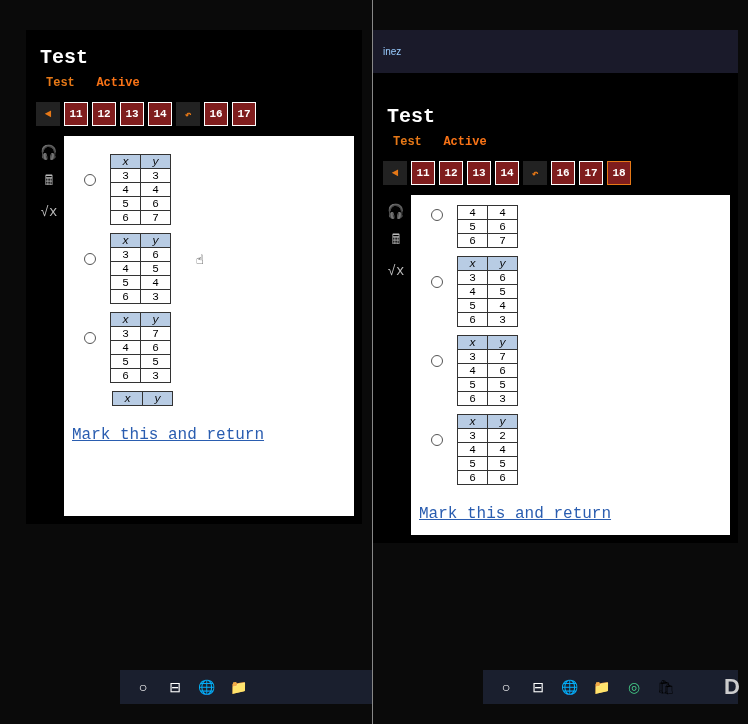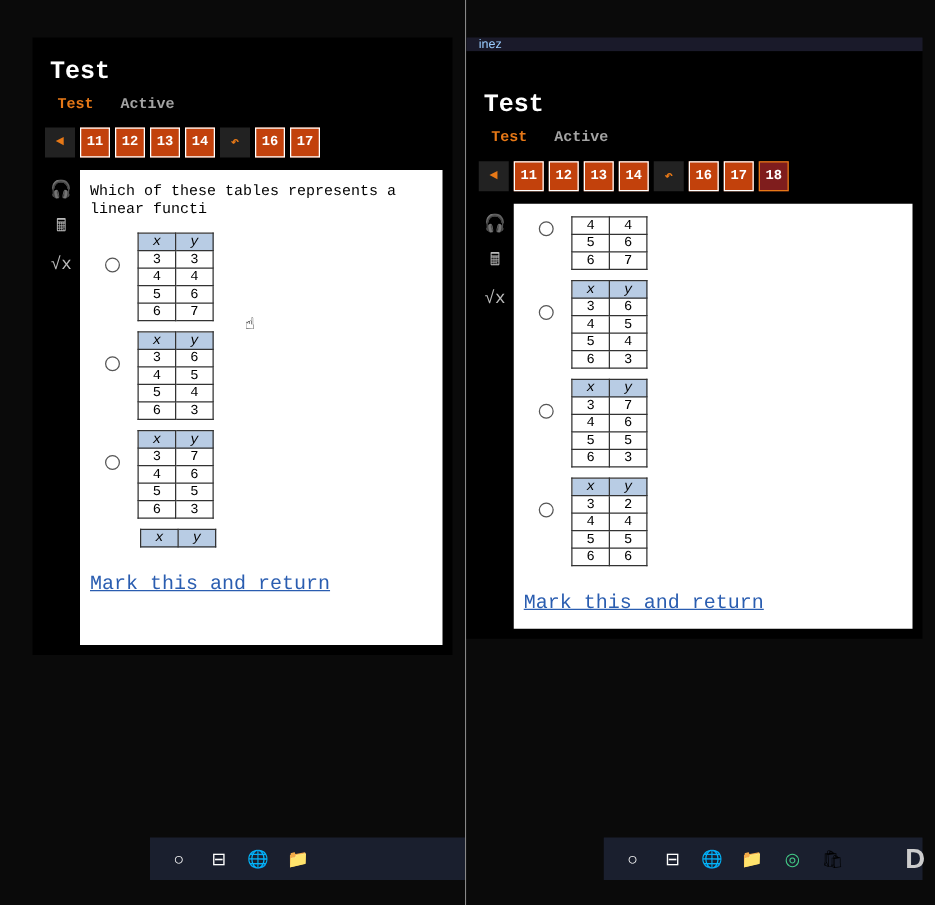--- a/index.html
+++ b/index.html
@@ -21,21 +21,21 @@
   .laptop-bezel {
     background: #0a0a0a;
     height: 100%;
     padding: 30px 10px 10px 26px;
     position: relative;
   }
   .panel-right .laptop-bezel { padding-left: 0; }
   .title-bar-small {
     color: #9cf;
     font-size: 10px;
-    padding: 0 10px;
+    padding: 16px 10px;
     background: #1a1a2a;
   }
   .screen {
     background: #000;
     padding: 12px 8px 8px 8px;
     position: relative;
     font-family: Liberation Mono, monospace;
   }
   .test-heading {
     color: #fff;
@@ -44,33 +44,33 @@
     padding: 4px 6px 2px 6px;
   }
   .tab-row {
     padding: 2px 6px 6px 6px;
   }
   .tab {
     display: inline-block;
     font-size: 12px;
     font-weight: bold;
     padding: 2px 6px;
-    color: #a3a3a3;
+    color: #f97316;
   }
   .tab.active-tab { color: #e67817; }
   .nav-row {
     display: flex;
     gap: 4px;
     padding: 4px 2px 10px 2px;
     align-items: center;
   }
   .nav-btn {
     border: 1px solid #fff;
     color: #fff;
-    background: #c2410c;
+    background: #7f1d1d;
     font-size: 11px;
     font-weight: bold;
     width: 24px;
     height: 24px;
     display: inline-flex;
     align-items: center;
     justify-content: center;
   }
   .nav-btn.filled {
     background: #7f1d1d;
@@ -200,21 +200,20 @@
         <span class="nav-btn">16</span>
         <span class="nav-btn">17</span>
       </div>
       <div class="content-area">
         <div class="tool-rail">
           <span class="tool-icon">🎧</span>
           <span class="tool-icon">🖩</span>
           <span class="tool-icon">√x</span>
         </div>
         <div class="question-panel">
-          <div class="question-text">Which of these tables represents a linear functi</div>
 
           <div class="option-row">
             <span class="radio"></span>
             <table class="data-table">
               <tbody>
                   <tr>
                     <th>x</th>
                     <th>y</th>
                   </tr>
               <tr>

